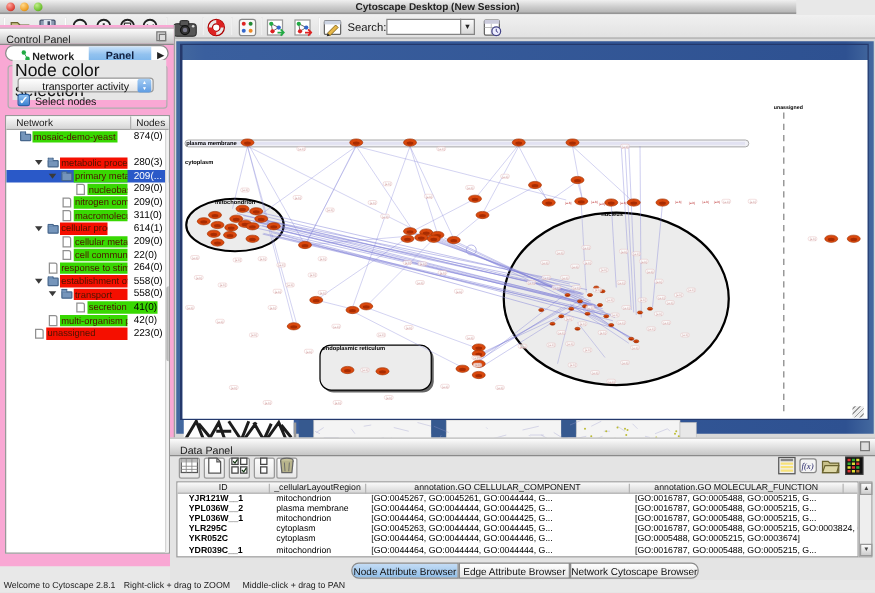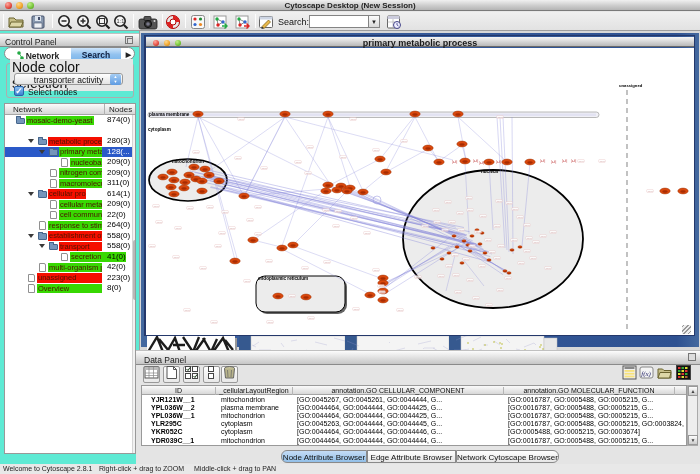--- a/index.html
+++ b/index.html
@@ -1,34 +1,34 @@
 <!DOCTYPE html>
 <html><head><meta charset="utf-8"><style>
 html,body{margin:0;padding:0;width:700px;height:474px;overflow:hidden;
 font-family:"Liberation Sans",sans-serif;background:#e8e8e8;position:relative}
 *{box-sizing:border-box}
 .abs{position:absolute}
 
-#titlebar{left:0;top:0;width:700px;height:11px;
+#titlebar{left:0;top:0;width:637px;height:11px;
 background:linear-gradient(#f0f0f0,#cdcdcd 55%,#b4b4b4);border-bottom:1px solid #7a7a7a}
 #titlebar .light{position:absolute;top:2px;width:7px;height:7px;border-radius:50%}
 #titlebar .t{position:absolute;top:1px;left:0;width:700px;text-align:center;
 font-size:8px;font-weight:bold;color:#222}
 
 #toolbar{left:0;top:12px;width:700px;height:19px;
 background:linear-gradient(#f0f0f0,#e2e2e2);border-bottom:1px solid #9d9d9d}
 .sep{position:absolute;top:2px;width:1px;height:14px;background:#bbb;border-right:1px solid #fdfdfd}
 .ticon{position:absolute}
 #toolbar .lbl{position:absolute;top:5px;font-size:9px;color:#111}
 #searchbox{position:absolute;left:309px;top:3px;width:60px;height:13px;background:#fff;
 border:1px solid #848484}
 #searcharrow{position:absolute;left:368px;top:3px;width:12px;height:13px;background:linear-gradient(#fcfcfc,#d8d8d8);
 border:1px solid #848484;font-size:6px;text-align:center;line-height:12px;color:#222}
 
-#cpanel{left:0;top:31px;width:140px;height:433px;background:#5eead4;border-right:1px solid #a0a0a0}
+#cpanel{left:0;top:20px;width:140px;height:433px;background:#f9a8d4;border-right:1px solid #a0a0a0}
 #cphead{left:0;top:2px;width:139px;height:14px;
 background:linear-gradient(#fcfcfc,#c6c6c6);border-top:1px solid #c0c0c0;border-bottom:1px solid #8a8a8a;
 font-size:8.5px;color:#1a1a1a;padding:2.5px 0 0 5px}
 #cpfloat{left:125px;top:5px;width:8px;height:8px;border:1px solid #777;background:#ddd}
 #cpfloat:before{content:"";position:absolute;left:1px;top:1px;width:4px;height:4px;border:1px solid #777}
 .tabbar{left:4px;top:16px;width:131px;height:13px;background:#fff;border:1px solid #8a8a8a;
 border-radius:7px;overflow:hidden}
 .tabbar .tab{position:absolute;top:0;height:13px;font-size:8.5px;font-weight:bold;color:#222;
 text-align:center;padding-top:2px}
 .tab.sel{background:linear-gradient(#cde4fa,#92c2ef 50%,#7ab4ea);color:#102040}
@@ -210,21 +210,21 @@
 
 <div class="abs" id="cpanel">
  <div class="abs" id="cphead">Control Panel</div>
  <div class="abs" id="cpfloat"></div>
  <div class="abs tabbar">
    <div class="tab" style="left:0;width:66px"><span class="netic"><svg width="7" height="9" viewBox="0 0 7 9">
             <circle cx="2" cy="2" r="1.8" fill="#2a4"></circle>
             <circle cx="5" cy="7" r="1.8" fill="#2a4"></circle>
             <line x1="2" y1="2" x2="5" y2="7" stroke="#2a4" stroke-width="0.8"></line>
           </svg></span>Network</div>
-   <div class="tab sel" style="left:66px;width:50px">Search</div>
+   <div class="tab sel" style="left:66px;width:50px">Panel</div>
    <div class="tab" style="left:116px;width:15px;font-size:7px;padding-top:3px">▶</div>
  </div>
  <div class="abs groupbox">
    <div class="grouplabel">Node color selection</div>
    <div class="combo">transporter activity<div class="stepper">▲<br>▼</div></div>
  </div>
  <div class="abs checkrow"><span class="checkbox">✓</span><span style="margin-left:14px">Select nodes</span></div>
  <div class="abs" id="tree">
    <div id="treehead">
         <span style="position:absolute;left:8px;top:1px">Network</span>
@@ -239,21 +239,21 @@
       <div class="trow" style="top:32.0px">
         <span class="arr" style="left:23px"></span>
         <span class="fold" style="left:33px"></span>
         <span class="lbl rd" style="left:43px;width:54px">metabolic process</span>
         <span class="n">280(3)</span>
       </div>
       <div class="trow selrow" style="top:42.5px">
         <span class="arr" style="left:34px"></span>
         <span class="fold" style="left:44px"></span>
         <span class="lbl gr" style="left:54px;width:43px">primary metabo</span>
-        <span class="n" style="color:#fff">128(...</span>
+        <span class="n" style="color:#fff">209(...</span>
       </div>
       <div class="trow" style="top:53.0px">
         <span class="file" style="left:56px"></span>
         <span class="lbl gr" style="left:65px;width:32px">nucleobase-</span>
         <span class="n">209(0)</span>
       </div>
       <div class="trow" style="top:63.5px">
         <span class="file" style="left:45px"></span>
         <span class="lbl gr" style="left:54px;width:43px">nitrogen compo</span>
         <span class="n">209(0)</span>
@@ -304,40 +304,29 @@
       <div class="trow" style="top:158.0px">
         <span class="file" style="left:34px"></span>
         <span class="lbl gr" style="left:43px;width:54px">multi-organism pro</span>
         <span class="n">42(0)</span>
       </div>
       <div class="trow" style="top:168.5px">
         <span class="file" style="left:23px"></span>
         <span class="lbl rd" style="left:32px;width:65px">unassigned</span>
         <span class="n">223(0)</span>
       </div>
-      <div class="trow" style="top:179.0px">
-        <span class="file" style="left:23px"></span>
-        <span class="lbl gr" style="left:32px;width:65px">Overview</span>
-        <span class="n">8(0)</span>
-      </div>
    <div id="treescroll">
         <div id="treethumb"></div>
       </div>
  </div>
 </div>
 
 <div class="abs" id="desktop">
  <div id="frame">
   <div style="position:absolute;left:3px;top:2px;width:551px;height:301px;border:1px solid #24386b;border-left-width:2px"></div>
-  <div id="ftitle">
-   <div class="light" style="left:7px;background:radial-gradient(circle at 35% 30%,#ffa89e,#e24b40 60%,#a81910)"></div>
-   <div class="light" style="left:18px;background:radial-gradient(circle at 35% 30%,#ffd98c,#f0a32a 60%,#b87400)"></div>
-   <div class="light" style="left:29px;background:radial-gradient(circle at 35% 30%,#c2ee8a,#74c437 60%,#4a8f12)"></div>
-   <div class="t">primary metabolic process</div>
-  </div>
   <div id="canvas"><svg width="548" height="287" viewBox="0 0 548 287">
           <rect x="2" y="64" width="451" height="5.5" rx="2.7" fill="#f0f0f6" stroke="#a8a8a8" stroke-width="0.8"></rect>
           <rect x="5" y="65.5" width="445" height="2.4" fill="#e2e2f2"></rect>
           <ellipse cx="42" cy="132" rx="39" ry="21" fill="#ececec" stroke="black" stroke-width="1.7"></ellipse>
           <ellipse cx="347" cy="191" rx="90" ry="69" fill="#ececec" stroke="black" stroke-width="1.8"></ellipse>
           <rect x="112" y="230" width="89" height="36" rx="9" fill="#666"></rect>
           <rect x="110" y="228" width="89" height="36" rx="9" fill="#ececec" stroke="#000" stroke-width="1"></rect>
           <line x1="481" y1="42" x2="481" y2="282" stroke="#999" stroke-width="1.2" stroke-dasharray="5,4"></line>
           <g>
             <line x1="45.7" y1="118.2" x2="309.8" y2="179.2" stroke="#8282d8" stroke-width="0.7" opacity="0.55"></line>

